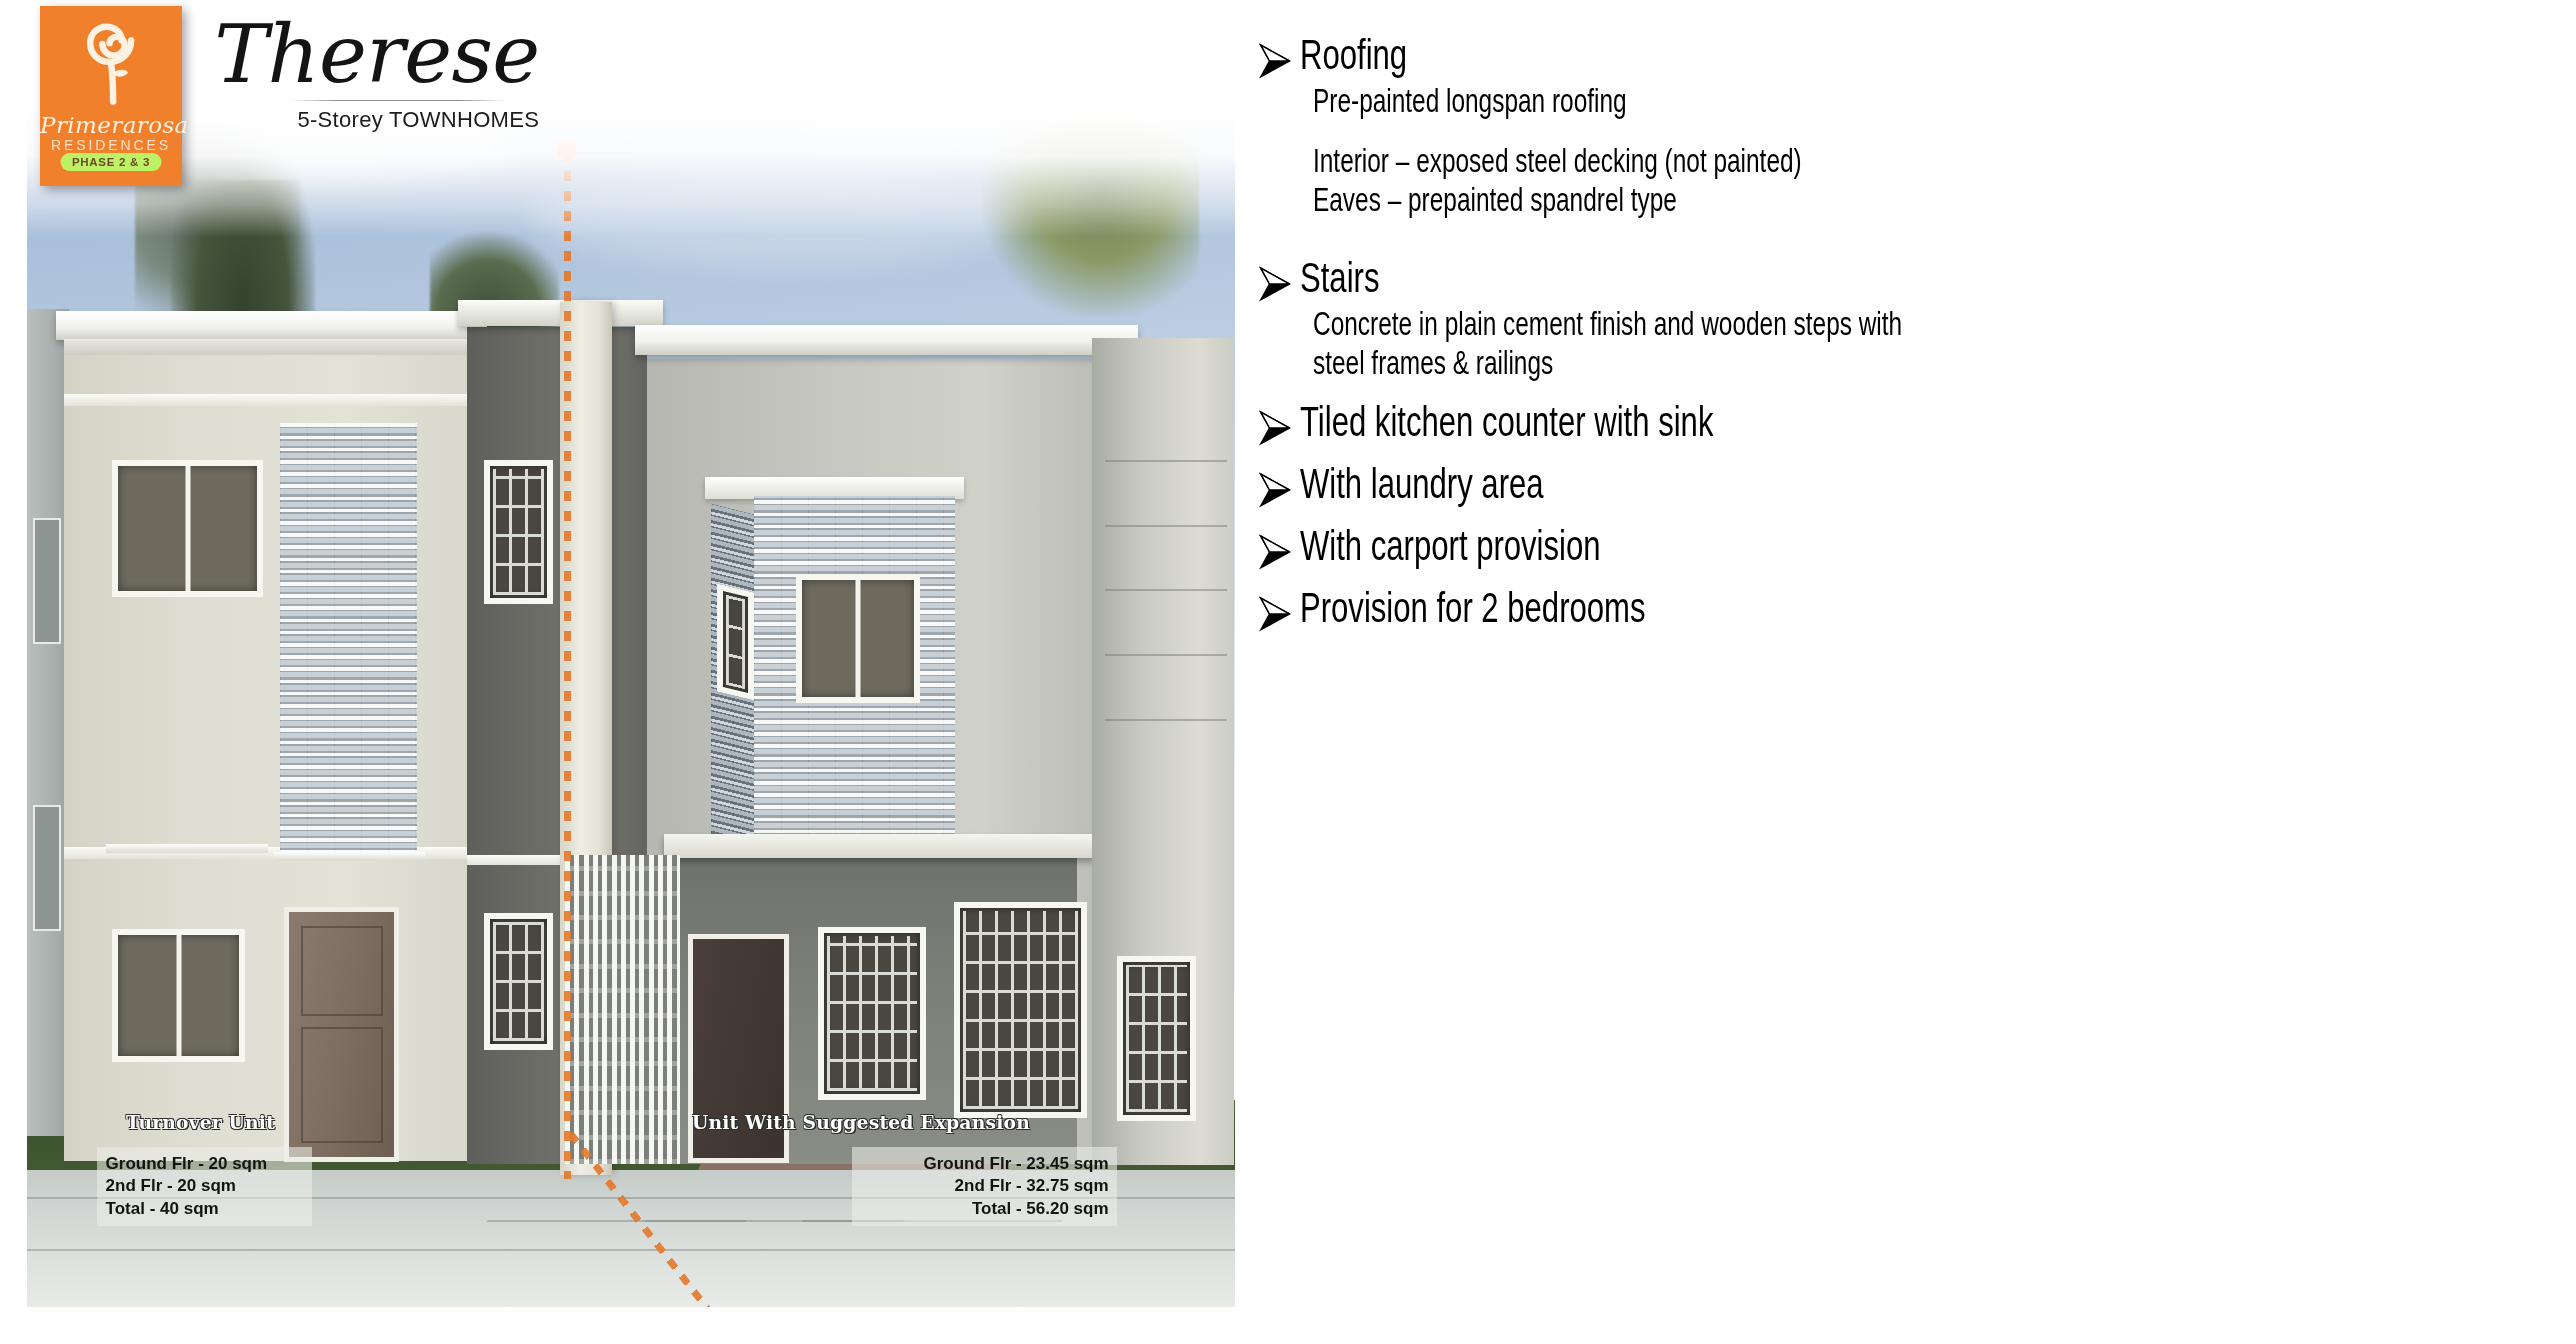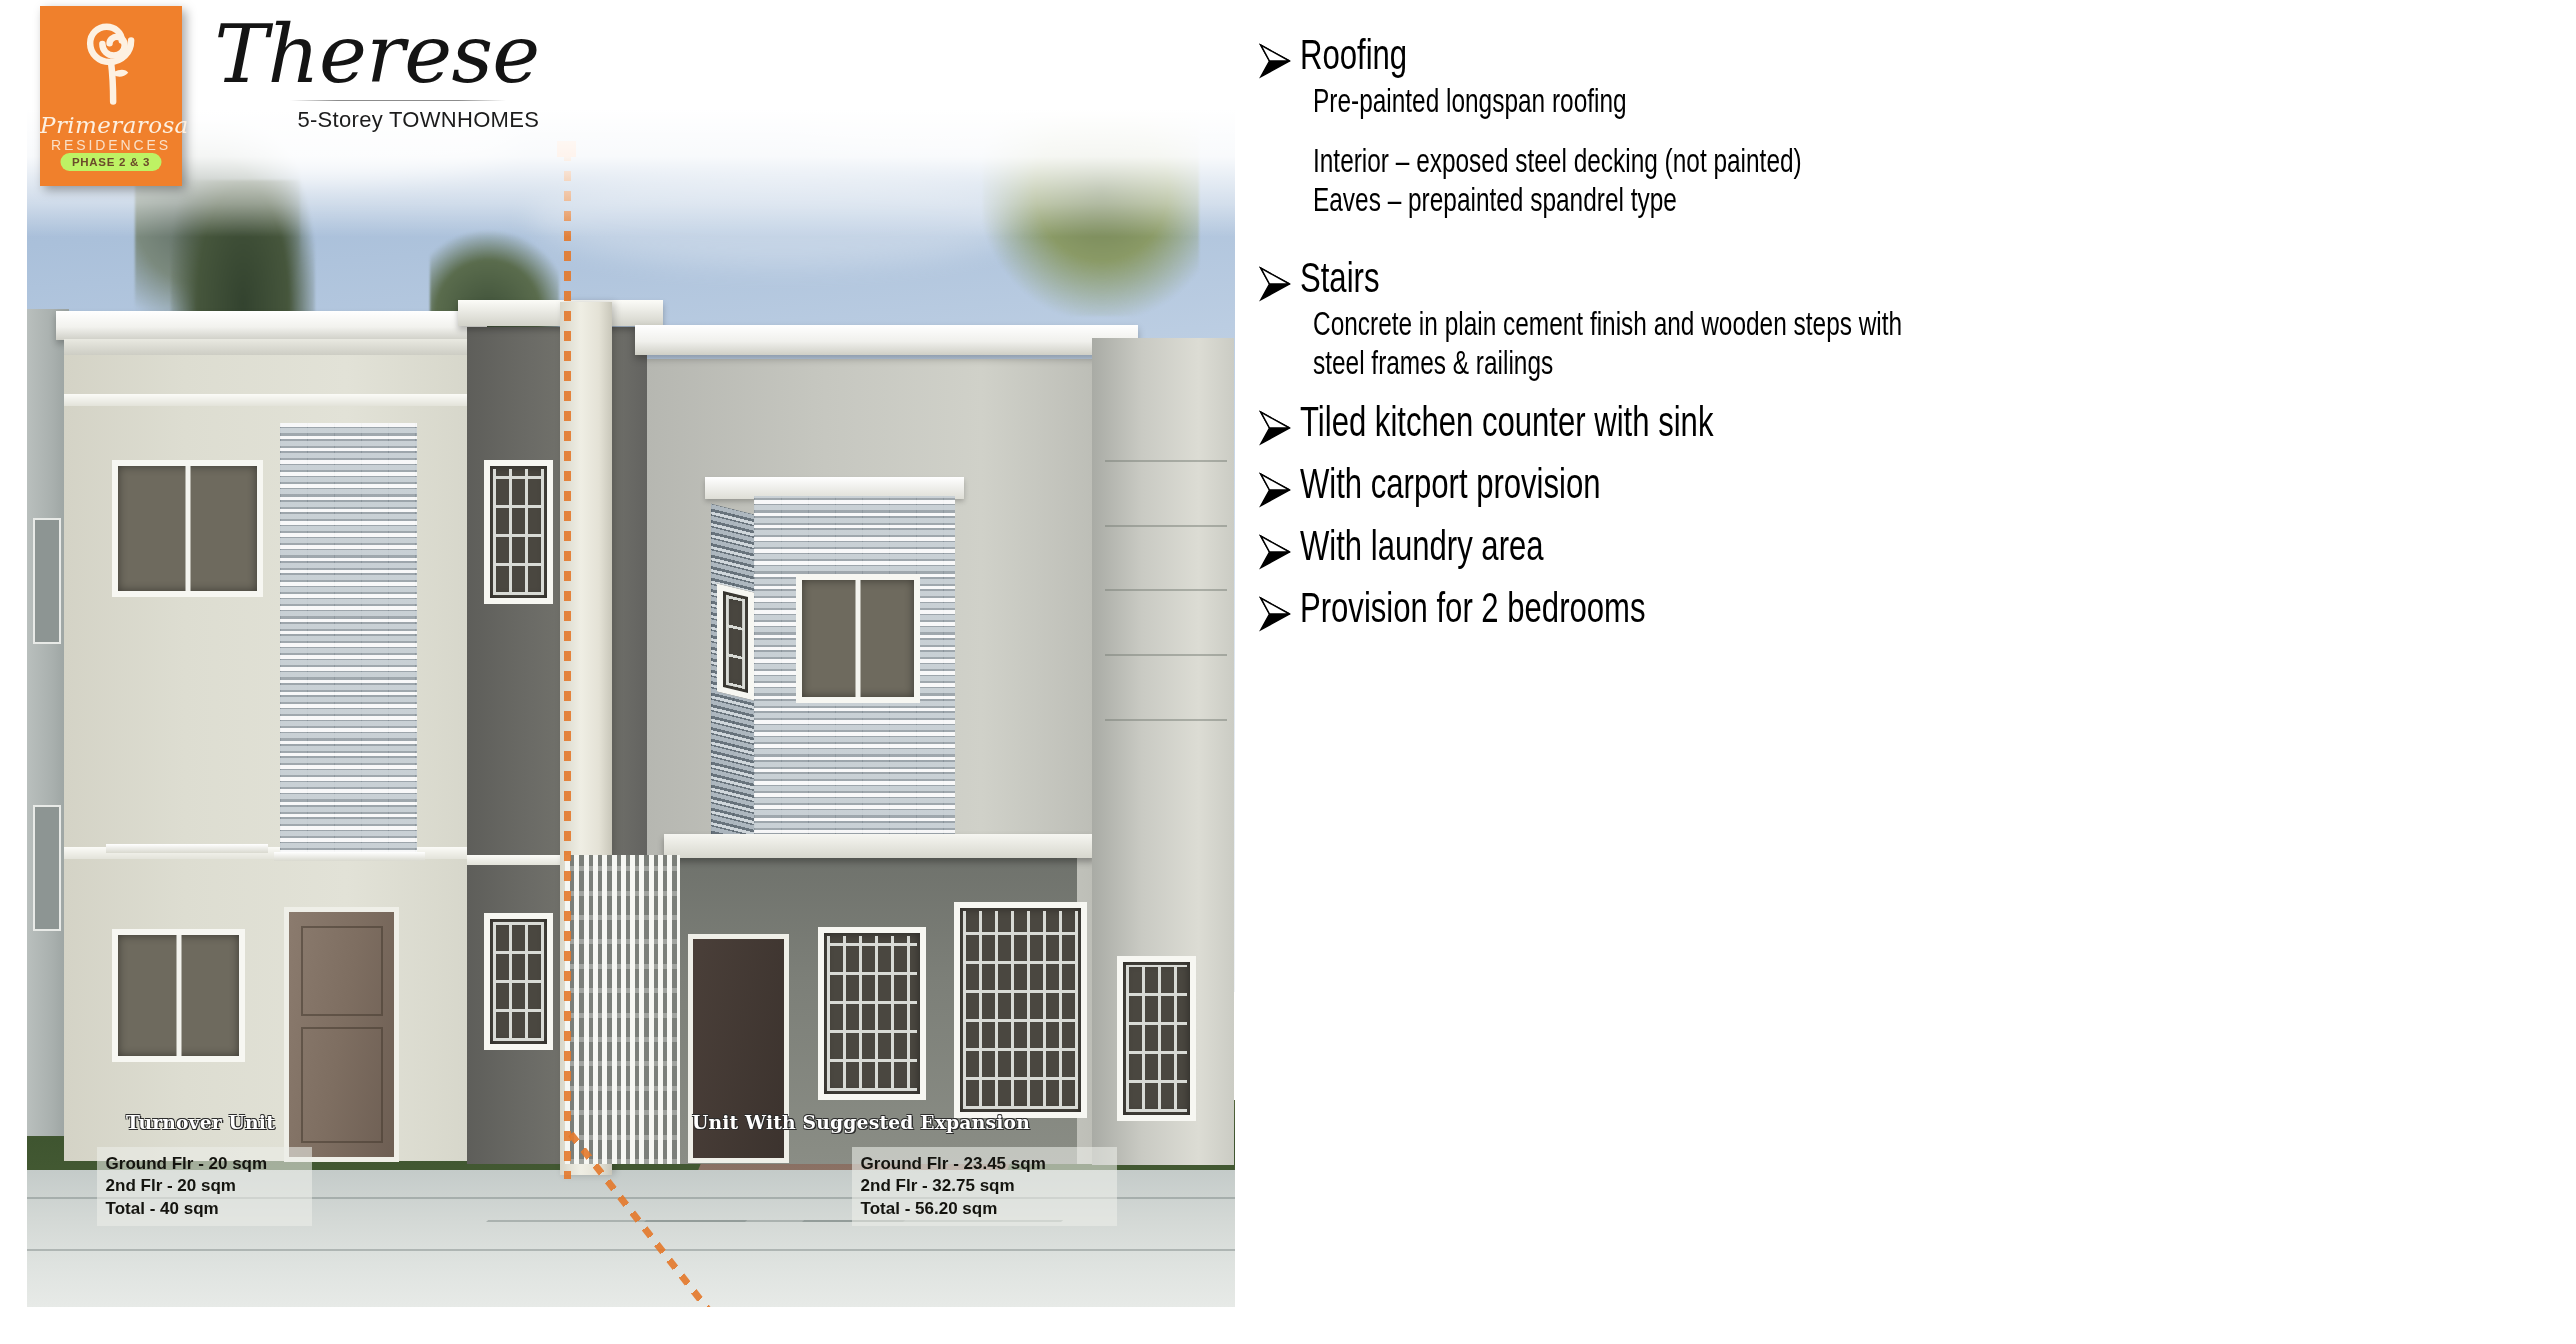--- a/index.html
+++ b/index.html
@@ -221,21 +221,21 @@
     text-shadow:1.4px 1.4px 0 #2c2c2c, -0.7px -0.7px 0 #2c2c2c, 0.7px -0.7px 0 #2c2c2c, -0.7px 0.7px 0 #2c2c2c;
   }
   .specbox{
     position:absolute;background:rgba(236,238,233,.58);
     padding:5.8px 8.6px;
   }
   .specbox div{
     font-family:"Liberation Sans", sans-serif;font-weight:bold;
     font-size:17px;line-height:1.33;color:#14140f;white-space:nowrap;
   }
-  .specbox.right div{}
+  .specbox.right div{text-align:right;}
 
   
   #speclist{
     position:absolute;left:1258px;top:33px;width:1294px;
   }
   .row{display:flex;align-items:flex-start;}
   .arrow{
     width:42px;flex:0 0 42px;padding-top:10px;
   }
   .arrow svg{display:block;}
@@ -431,32 +431,32 @@
   </div>
 
   <div class="row simple">
     <span class="arrow">
       <svg width="33" height="36" viewBox="0 0 46 50">
           <path d="M4 3 L44 25 L4 47 L16 25 Z" fill="#000"></path>
           <path d="M4 3 L44 25 L4 47 L16 25 Z" fill="none" stroke="#000" stroke-width="2"></path>
           <path d="M4 3 L44 25 L16 25 Z" fill="#fff" stroke="#000" stroke-width="2"></path>
         </svg>
     </span>
-    <span class="lvl1">With carport provision</span>
+    <span class="lvl1">With laundry area</span>
   </div>
 
   <div class="row simple">
     <span class="arrow">
       <svg width="33" height="36" viewBox="0 0 46 50">
           <path d="M4 3 L44 25 L4 47 L16 25 Z" fill="#000"></path>
           <path d="M4 3 L44 25 L4 47 L16 25 Z" fill="none" stroke="#000" stroke-width="2"></path>
           <path d="M4 3 L44 25 L16 25 Z" fill="#fff" stroke="#000" stroke-width="2"></path>
         </svg>
     </span>
-    <span class="lvl1">With laundry area</span>
+    <span class="lvl1">With carport provision</span>
   </div>
 
   <div class="row simple">
     <span class="arrow">
       <svg width="33" height="36" viewBox="0 0 46 50">
           <path d="M4 3 L44 25 L4 47 L16 25 Z" fill="#000"></path>
           <path d="M4 3 L44 25 L4 47 L16 25 Z" fill="none" stroke="#000" stroke-width="2"></path>
           <path d="M4 3 L44 25 L16 25 Z" fill="#fff" stroke="#000" stroke-width="2"></path>
         </svg>
     </span>

